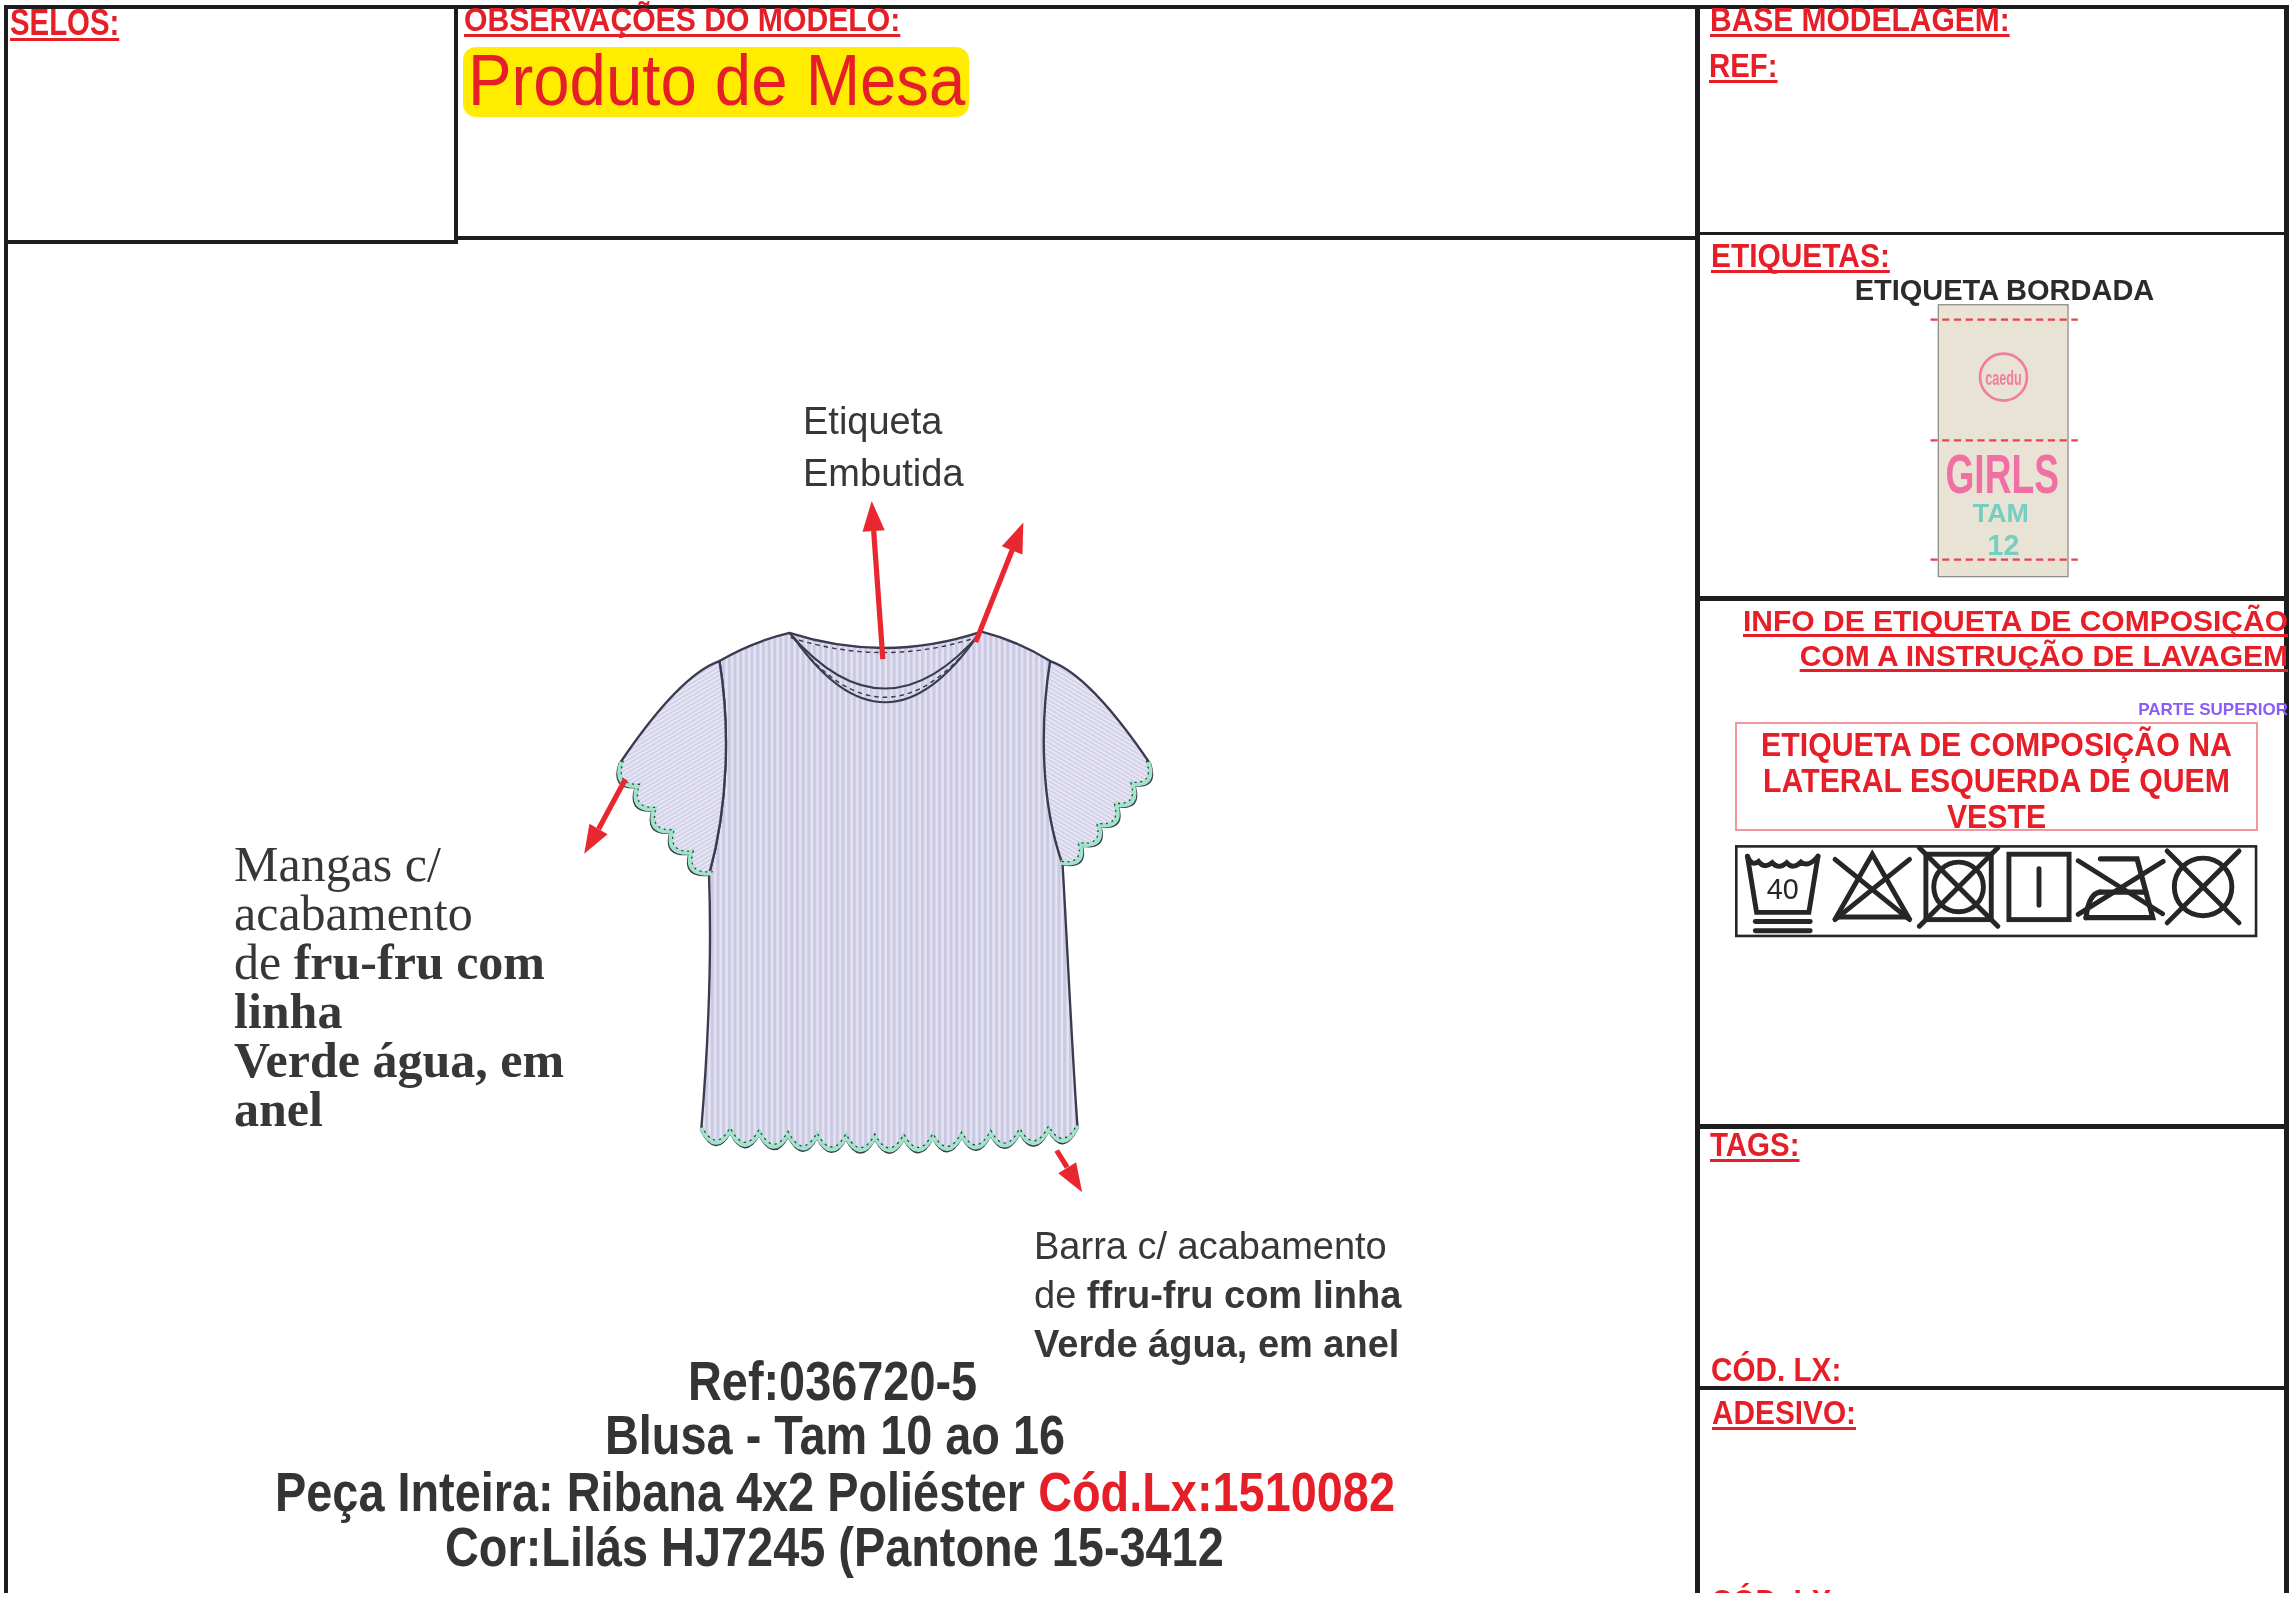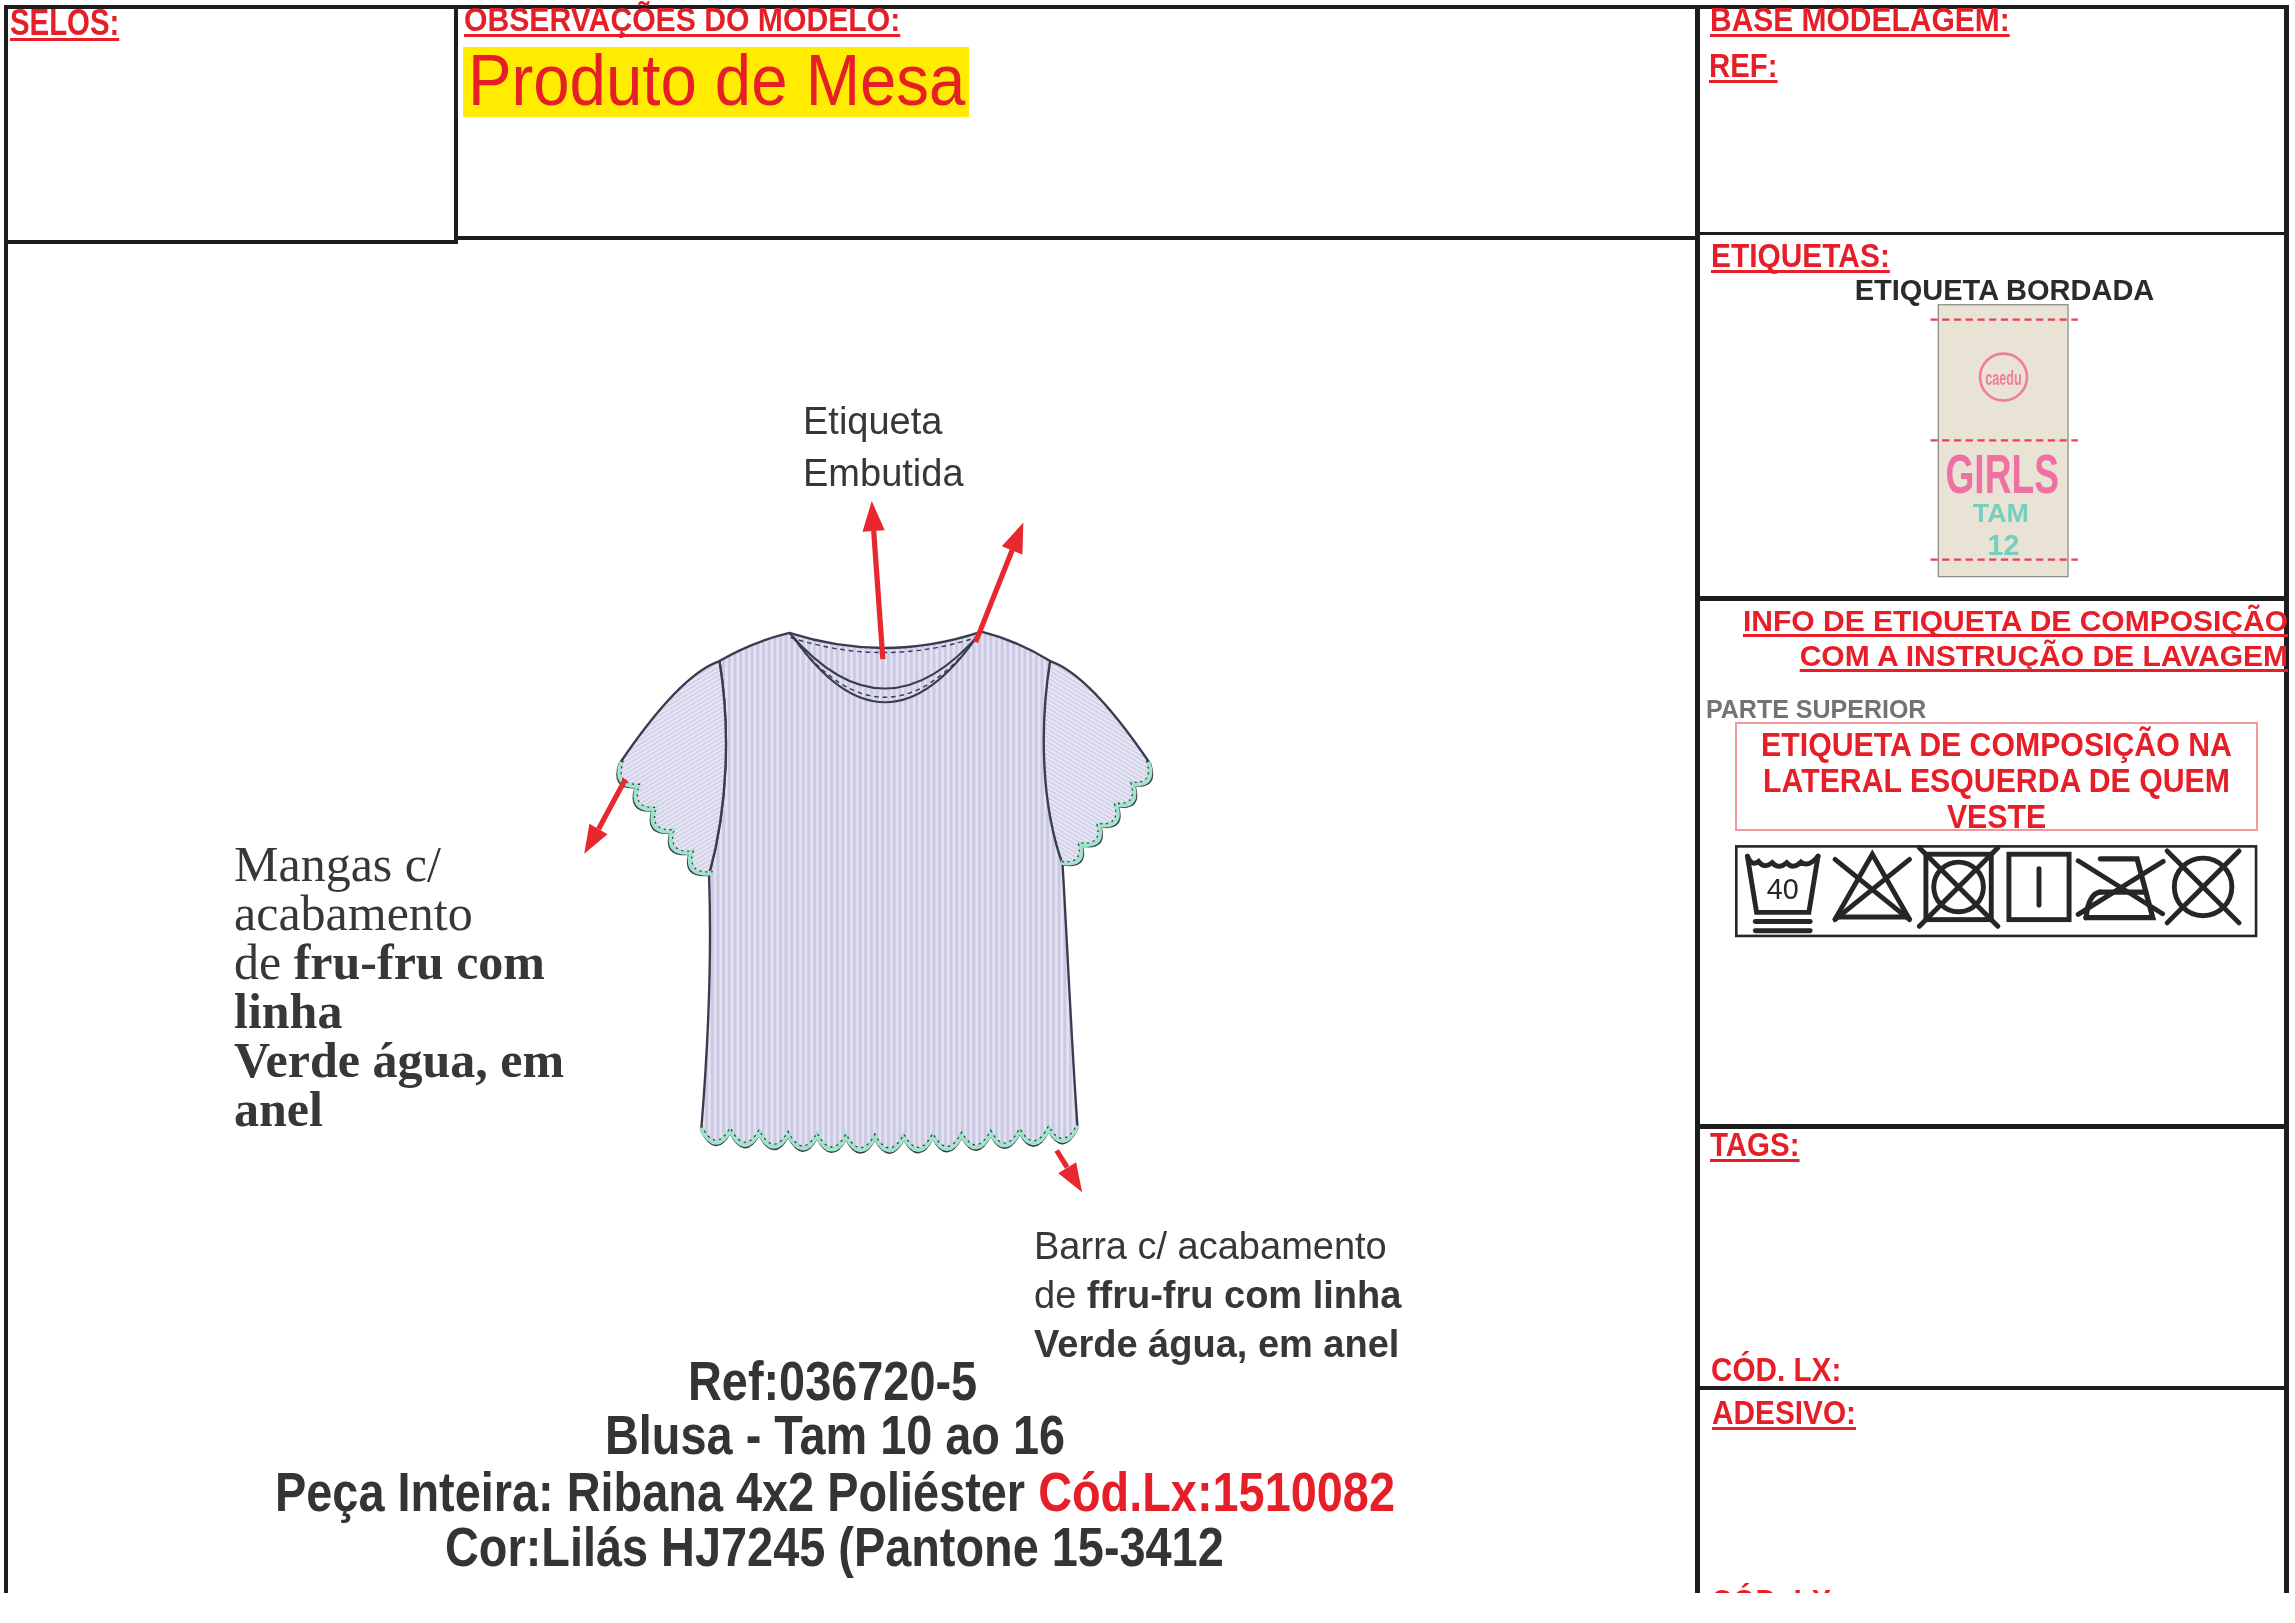--- a/index.html
+++ b/index.html
@@ -35,21 +35,21 @@
 <div class="line" style="left:1695px;top:596px;width:594px;height:4.6px;"></div>
 
 <div class="line" style="left:1695px;top:1124px;width:594px;height:4.6px;"></div>
 
 <div class="line" style="left:1695px;top:1386px;width:594px;height:3.9px;"></div>
 
 <div class="abs redh un" style="left:9.8px;top:4.6px;font-size:36px;line-height:36px;transform-origin:left center;transform:scaleX(0.815);">SELOS:</div>
 
 <div class="abs redh un" style="left:464px;top:3.3px;font-size:33px;line-height:33px;transform-origin:left center;transform:scaleX(0.914);">OBSERVAÇÕES DO MODELO:</div>
 
-<div class="abs" style="left:463px;top:47px;width:501px;height:70px;background:#ffec00;color:#e61e27;font-size:72px;line-height:67px;padding-left:4.6px;white-space:nowrap;"><span style="display:inline-block;transform-origin:left center;transform:scaleX(0.907);">Produto de Mesa</span></div>
+<div class="abs" style="left:463px;top:47px;width:501px;height:70px;background:#ffec00;color:#e61e27;font-size:72px;line-height:67px;padding-left:4.6px;white-space:nowrap;border-radius:13px;"><span style="display:inline-block;transform-origin:left center;transform:scaleX(0.907);">Produto de Mesa</span></div>
 
 <div class="abs redh un" style="left:1710px;top:3.3px;font-size:33px;line-height:33px;transform-origin:left center;transform:scaleX(0.908);">BASE MODELAGEM:</div>
 
 <div class="abs redh un" style="left:1709px;top:49px;font-size:33px;line-height:33px;transform-origin:left center;transform:scaleX(0.89);">REF:</div>
 
 <div class="abs redh un" style="left:1711px;top:239px;font-size:33px;line-height:33px;transform-origin:left center;transform:scaleX(0.906);">ETIQUETAS:</div>
 
 <div class="abs" style="left:1712px;top:276px;width:585px;text-align:center;font-size:29px;line-height:29px;font-weight:bold;color:#2b2b2b;">ETIQUETA BORDADA</div>
 
 <svg class="abs" style="left:1922px;top:297px;" width="163" height="288" viewBox="2940 455 250 440">
@@ -68,21 +68,21 @@
 
   <text x="3063" y="755" text-anchor="middle" font-family="Liberation Sans" font-size="86" font-weight="bold" fill="#f170a3" textLength="174" lengthAdjust="spacingAndGlyphs">GIRLS</text>
 
   <text x="3061" y="799" text-anchor="middle" font-family="Liberation Sans" font-size="40" font-weight="bold" fill="#74cfc0" textLength="86" lengthAdjust="spacingAndGlyphs">TAM</text>
 
   <text x="3065" y="850" text-anchor="middle" font-family="Liberation Sans" font-size="44" font-weight="bold" fill="#74cfc0">12</text>
 </svg>
 
 <div class="abs redh" style="left:1706px;top:603px;width:582px;text-align:right;font-size:30px;line-height:35px;"><span class="un">INFO DE ETIQUETA DE COMPOSIÇÃO</span><br><span class="un">COM A INSTRUÇÃO DE LAVAGEM</span></div>
 
-<div class="abs" style="left:1706px;top:697px;width:582px;text-align:left;font-size:25px;line-height:25px;font-weight:bold;color:#737373;">PARTE SUPERIOR</div>
+<div class="abs" style="left:1706px;top:697px;width:582px;text-align:right;font-size:17px;line-height:25px;font-weight:bold;color:#8b5cf6;">PARTE SUPERIOR</div>
 
 <div class="abs" style="left:1735px;top:722px;width:519px;height:105px;border:2px solid #f0989e;"></div>
 
 <div class="abs redh" style="left:1735px;top:727px;width:523px;text-align:center;font-size:33px;line-height:36px;transform-origin:center center;transform:scaleX(0.917);">ETIQUETA DE COMPOSIÇÃO NA<br>LATERAL ESQUERDA DE QUEM<br>VESTE</div>
 
 <svg class="abs" style="left:1735px;top:845px;" width="523" height="93" viewBox="0 0 800 142">
   <rect x="2" y="2" width="795" height="137" fill="#ffffff" stroke="#262626" stroke-width="4"></rect>
   <g stroke="#262626" stroke-width="7.5" fill="none" stroke-linecap="round">
 
     <g transform="translate(73,63)">

